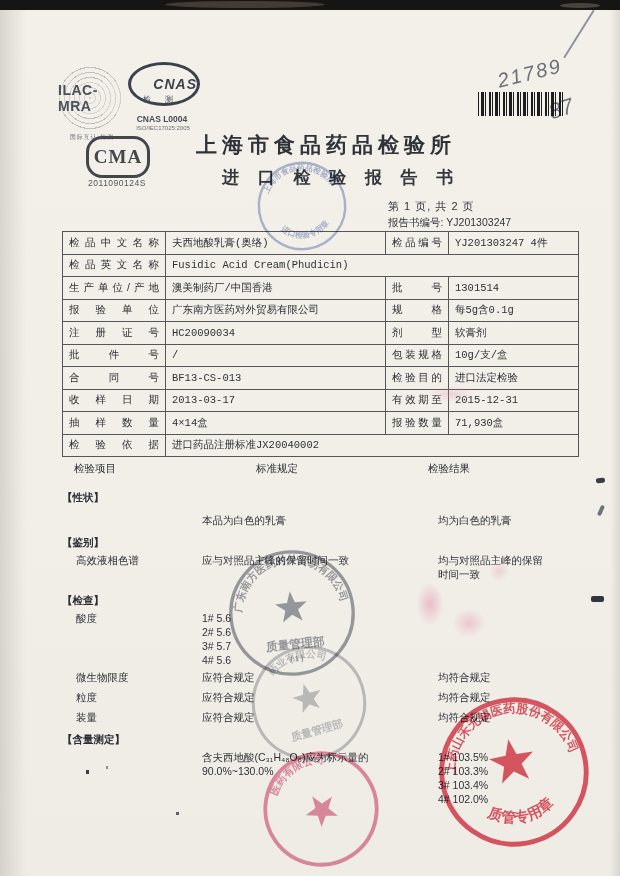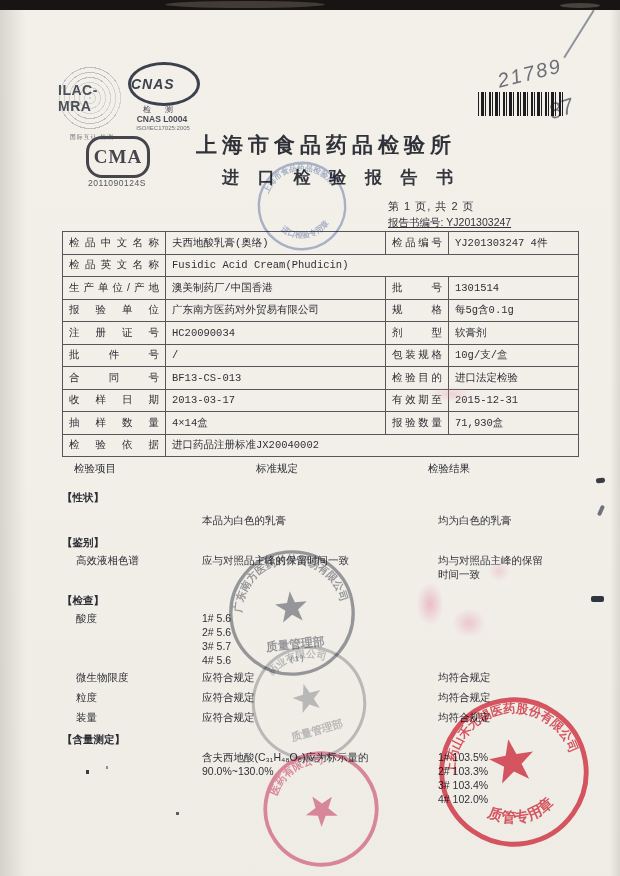--- a/index.html
+++ b/index.html
@@ -16,35 +16,35 @@
   .right-shadow{position:absolute;right:0;top:10px;bottom:0;width:10px;
        background:linear-gradient(270deg,rgba(120,115,105,.18),rgba(120,115,105,0));}
 
   
   .ilac{position:absolute;left:58px;top:66px;width:64px;height:64px;border-radius:50%;
         background:repeating-radial-gradient(circle at 50% 50%,rgba(75,78,88,.30) 0 1px,rgba(0,0,0,0) 1px 5px);
         display:flex;align-items:center;justify-content:center;}
   .ilac span{font-size:14px;font-weight:bold;color:#4c5059;letter-spacing:.5px;background:rgba(243,240,234,.4);}
   .ilac-cap{position:absolute;left:52px;top:133px;width:80px;text-align:center;font-size:6px;color:#6a6e76;letter-spacing:1px;}
   .cnas{position:absolute;left:128px;top:62px;width:66px;height:38px;border:3px solid #3c414d;border-radius:50%;
-        display:flex;align-items:center;justify-content:flex-start;background:#f3f0ea;}
+        display:flex;align-items:center;justify-content:flex-end;background:#f3f0ea;}
   .cnas span{font-size:14px;font-weight:bold;font-style:italic;color:#3c414d;letter-spacing:1px;}
-  .cnas-l1{position:absolute;left:128px;top:104px;width:66px;text-align:center;font-size:8px;color:#474b55;letter-spacing:6px;}
+  .cnas-l1{position:absolute;left:128px;top:94px;width:66px;text-align:center;font-size:8px;color:#474b55;letter-spacing:6px;}
   .cnas-l2{position:absolute;left:124px;top:114px;width:76px;text-align:center;font-size:8.5px;font-weight:bold;color:#474b55;}
   .cnas-l3{position:absolute;left:120px;top:125px;width:86px;text-align:center;font-size:6px;color:#6a6e76;}
   .cma{position:absolute;left:86px;top:136px;width:58px;height:36px;border:3px solid #45464c;border-radius:16px;
        display:flex;align-items:center;justify-content:center;}
   .cma span{font-size:19px;font-weight:bold;color:#45464c;letter-spacing:1px;font-family:Liberation Serif, serif;}
   .cma-no{position:absolute;left:72px;top:178px;width:90px;text-align:center;font-size:8.5px;color:#55565c;letter-spacing:.5px;}
 
   
   .org-title{position:absolute;left:196px;top:131px;font-size:21px;font-weight:bold;color:#303239;letter-spacing:5px;white-space:nowrap;}
   .doc-title{position:absolute;left:222px;top:166px;font-size:17px;font-weight:bold;color:#34363d;letter-spacing:7px;white-space:nowrap;}
   .page-info{position:absolute;left:388px;top:199px;font-size:11px;color:#33343a;letter-spacing:1px;}
-  .report-no{position:absolute;left:388px;top:216px;font-size:10.5px;color:#33343a;text-decoration:underline;}
+  .report-no{position:absolute;left:388px;top:216px;font-size:10.5px;color:#33343a;}
 
   
   .hw1{position:absolute;left:497px;top:62px;font-size:20px;color:#6e7078;transform:rotate(-14deg);font-style:italic;letter-spacing:2px;}
   .hw2{position:absolute;left:549px;top:96px;font-size:22px;color:#73757d;transform:rotate(-18deg);font-style:italic;}
   .staple{position:absolute;left:578px;top:6px;width:2px;height:56px;background:#8d939b;transform:rotate(32deg);}
   .barcode{position:absolute;left:478px;top:92px;width:86px;height:24px;
      background:repeating-linear-gradient(90deg,#1d1d1f 0 1px,transparent 1px 3px,#1d1d1f 3px 6px,transparent 6px 7px,#1d1d1f 7px 8px,transparent 8px 11px,#1d1d1f 11px 13px,transparent 13px 14px);}
 
   
   table.info{position:absolute;left:62px;top:231px;width:516px;border-collapse:collapse;table-layout:fixed;}

